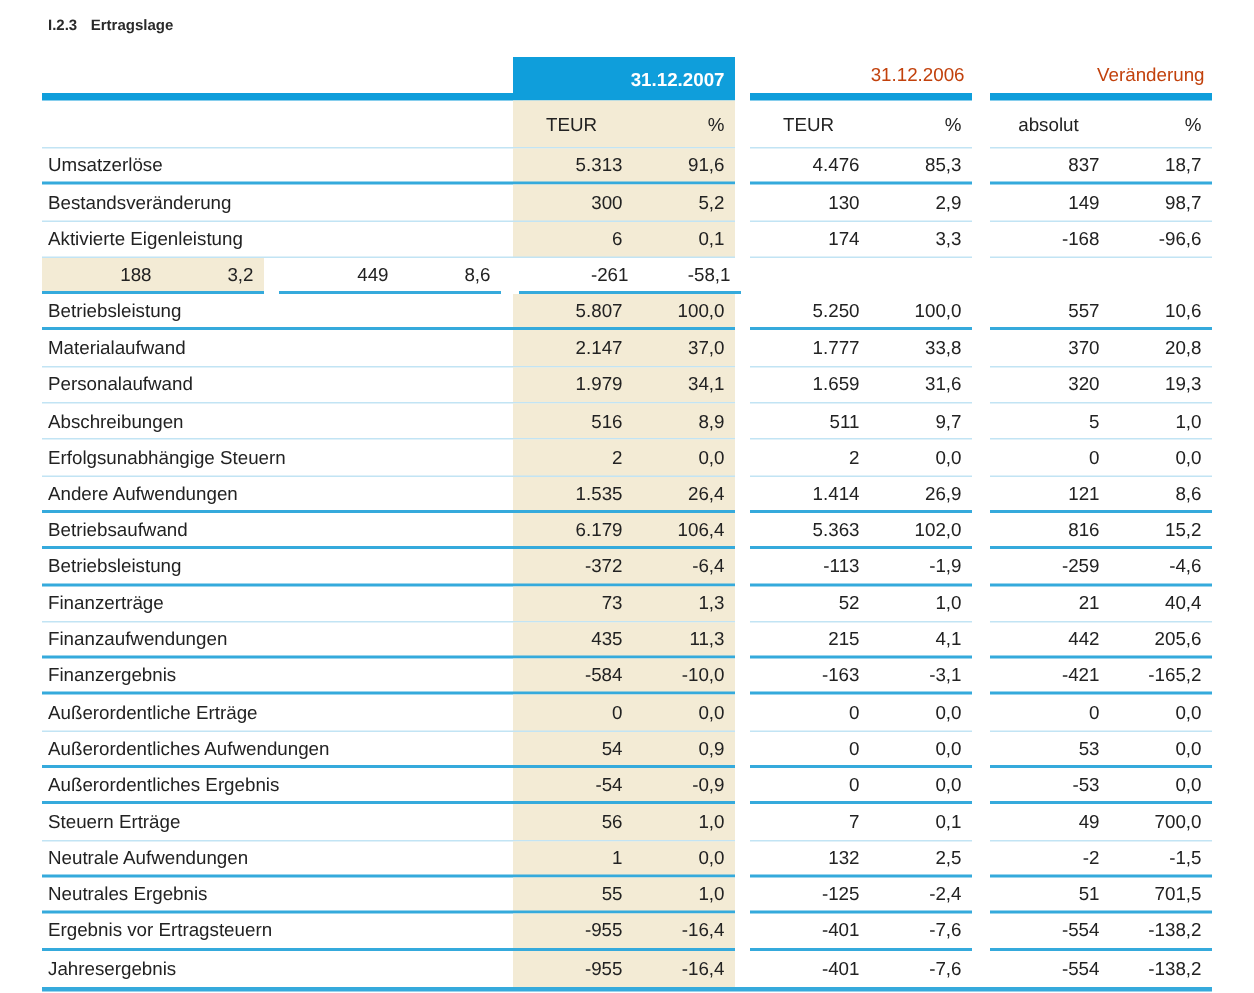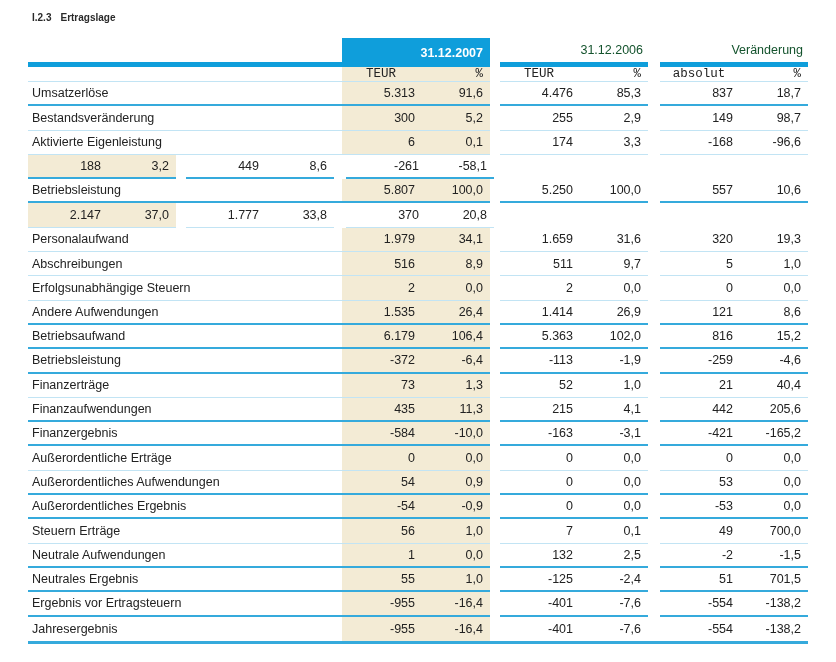--- a/index.html
+++ b/index.html
@@ -25,26 +25,26 @@
   .h-spacer { width: 314px; box-sizing: border-box; border-bottom: 5px solid var(--accent); }
   .h-box {
     width: 148px; box-sizing: border-box;
     background: var(--accent); color: #ffffff; font-weight: bold;
     display: flex; align-items: center; justify-content: flex-end; padding-right: 7px;
   }
   .h-year {
     width: 148px; box-sizing: border-box;
     border-bottom: 5px solid var(--accent);
     display: flex; align-items: center; justify-content: flex-end; padding-right: 5px;
-    color: #14532d;
+    color: #c2410c;
   }
   .gap-a { width: 10px; } .gap-b { width: 12px; }
 
   
-  .hrow2 { display: flex; height: 15px; font-family: Liberation Mono, monospace; }
+  .hrow2 { display: flex; height: 32px; }
   .hrow2 .cell { border-bottom: 1px solid var(--faint); }
 
   
   .cell { box-sizing: border-box; display: flex; align-items: center; }
   .c-label { width: 314px; padding-left: 4px; justify-content: flex-start; text-align: center; }
   .w-teur  { width: 78px;  justify-content: flex-end; padding-right: 5px; }
   .w-pct   { width: 70px;  justify-content: flex-end; padding-right: 7px; }
   .sh-teur { width: 78px;  justify-content: center; }
   .sh-pct  { width: 70px;  justify-content: flex-end; padding-right: 7px; }
   .hl { background: var(--beige); }
@@ -101,21 +101,21 @@
           <div class="cell w-pct">85,3</div>
           <div class="gap-b"></div>
           <div class="cell w-teur">837</div>
           <div class="cell w-pct">18,7</div>
         </div>
         <div class="row faint">
           <div class="cell c-label">Bestandsveränderung</div>
           <div class="cell w-teur hl">300</div>
           <div class="cell w-pct hl">5,2</div>
           <div class="gap-a"></div>
-          <div class="cell w-teur">255</div>
+          <div class="cell w-teur">130</div>
           <div class="cell w-pct">2,9</div>
           <div class="gap-b"></div>
           <div class="cell w-teur">149</div>
           <div class="cell w-pct">98,7</div>
         </div>
         <div class="row faint">
           <div class="cell c-label">Aktivierte Eigenleistung</div>
           <div class="cell w-teur hl">6</div>
           <div class="cell w-pct hl">0,1</div>
           <div class="gap-a"></div>
@@ -140,20 +140,21 @@
           <div class="cell w-teur hl">5.807</div>
           <div class="cell w-pct hl">100,0</div>
           <div class="gap-a"></div>
           <div class="cell w-teur">5.250</div>
           <div class="cell w-pct">100,0</div>
           <div class="gap-b"></div>
           <div class="cell w-teur">557</div>
           <div class="cell w-pct">10,6</div>
         </div>
         <div class="row faint">
+          <div class="cell c-label">Materialaufwand</div>
           <div class="cell w-teur hl">2.147</div>
           <div class="cell w-pct hl">37,0</div>
           <div class="gap-a"></div>
           <div class="cell w-teur">1.777</div>
           <div class="cell w-pct">33,8</div>
           <div class="gap-b"></div>
           <div class="cell w-teur">370</div>
           <div class="cell w-pct">20,8</div>
         </div>
         <div class="row faint">

